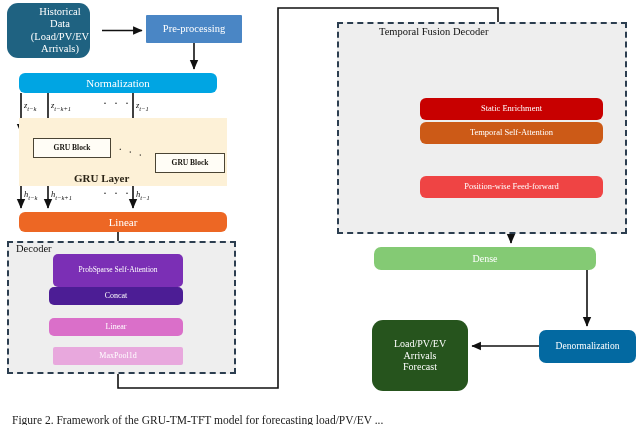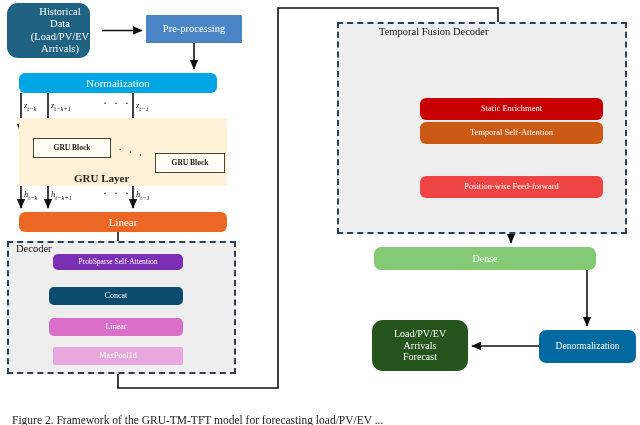--- a/index.html
+++ b/index.html
@@ -11,31 +11,31 @@
         font-family:"Liberation Serif", serif;}
   
   #n-historical{left:7px;top:3px;width:83px;height:55px;background:#1f6281;border-radius:11px;font-size:10.5px;padding-left:23px;}
   #n-preproc{left:146px;top:15px;width:96px;height:28px;background:#4a86c5;border-radius:1px;font-size:10.5px;}
   #n-norm{left:19px;top:73px;width:198px;height:20px;background:#00a5e3;border-radius:6px;font-size:11px;}
   #gru-layer{left:19px;top:118px;width:208px;height:68px;background:#fdf1d7;border:0;}
   #n-gru1{left:33px;top:138px;width:78px;height:20px;background:#fffdf6;border:1.1px solid #4a4434;color:#16130d;font-size:7.5px;font-weight:bold;}
   #n-gru2{left:155px;top:153px;width:70px;height:20px;background:#fffdf6;border:1.1px solid #4a4434;color:#16130d;font-size:7.5px;font-weight:bold;}
   #n-linear1{left:19px;top:212px;width:208px;height:20px;background:#ed6724;border-radius:6px;font-size:11px;}
   #enc-box{left:7px;top:241px;width:229px;height:133px;background:#eeeeee;border:2px dashed #2c3e50;}
-  #n-prob{left:53px;top:254px;width:130px;height:16px;background:#7b2fb5;border-radius:5px;font-size:7.5px;}
-  #n-concat{left:49px;top:287px;width:134px;height:18px;background:#0c4a6e;border-radius:5px;font-size:8px;}
+  #n-prob{left:53px;top:254px;width:130px;height:33px;background:#7b2fb5;border-radius:5px;font-size:7.5px;}
+  #n-concat{left:49px;top:287px;width:134px;height:18px;background:#4c1d95;border-radius:5px;font-size:8px;}
   #n-linear2{left:49px;top:318px;width:134px;height:18px;background:#da6fc9;border-radius:5px;font-size:8px;}
   #n-maxpool{left:53px;top:347px;width:130px;height:18px;background:#e8a8dd;border-radius:2px;font-size:8px;}
   #dec-box{left:337px;top:22px;width:290px;height:212px;background:#eeeeee;border:2px dashed #2c3e50;}
   #n-static{left:420px;top:70px;width:183px;height:22px;background:#c80000;border-radius:6px;font-size:8.5px;margin-top:28px;}
   #n-tsa{left:420px;top:122px;width:183px;height:22px;background:#cc5a17;border-radius:6px;font-size:8.5px;}
   #n-pwff{left:420px;top:176px;width:183px;height:22px;background:#ef4444;border-radius:6px;font-size:8.5px;}
   #n-dense{left:374px;top:247px;width:222px;height:23px;background:#84ca74;border-radius:7px;font-size:10px;}
   #n-denorm{left:539px;top:330px;width:97px;height:33px;background:#0369a1;border-radius:7px;font-size:9.5px;}
-  #n-forecast{left:372px;top:320px;width:96px;height:51px;background:#26541d;border-radius:11px;font-size:10px;}
+  #n-forecast{left:372px;top:320px;width:96px;height:71px;background:#26541d;border-radius:11px;font-size:10px;}
   .boxlabel{position:absolute;color:#111;background:transparent;
             font-family:"Liberation Serif", serif;font-size:10.5px;}
   #enc-label{left:16px;top:243px;}
   #dec-label{left:343px;top:26px;margin-left:36px;}
   .mathlbl{position:absolute;font-style:italic;color:#111;font-size:8.5px;
            font-family:"Liberation Serif", serif;white-space:nowrap;}
   .mathlbl sub{font-size:6.5px;font-style:italic;}
   .dots{position:absolute;color:#111;font-size:12px;letter-spacing:2px;
         font-family:"Liberation Serif", serif;}
   .grulayer-cap{position:absolute;left:74px;top:172px;font-size:11px;font-weight:bold;

